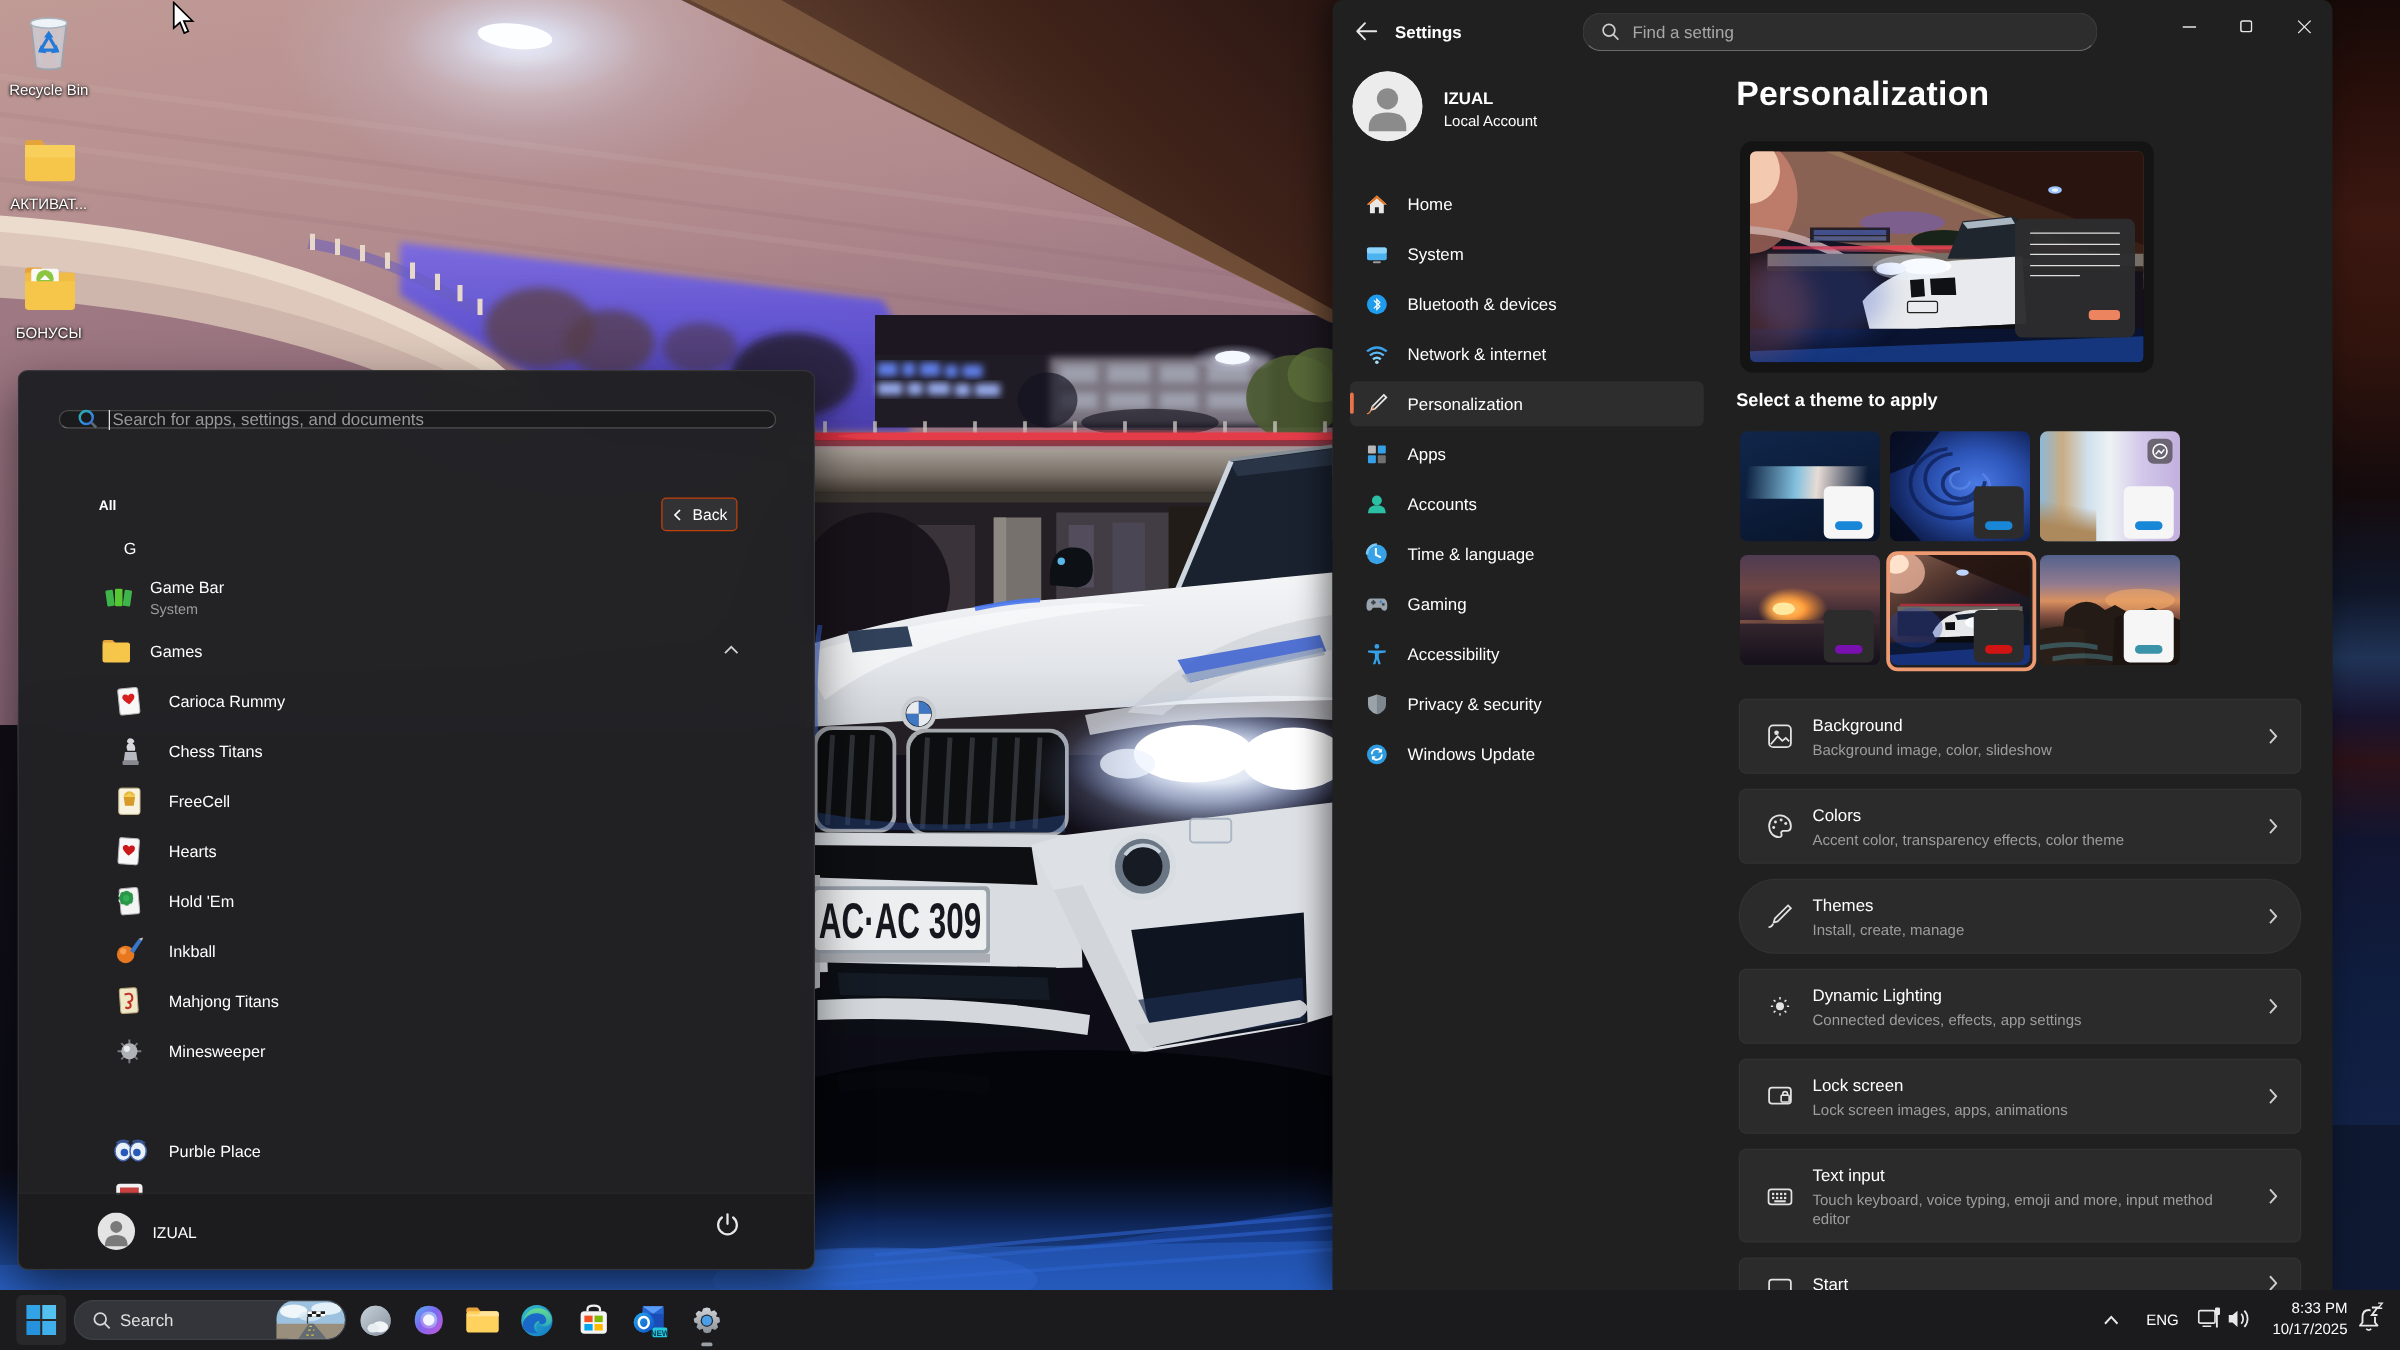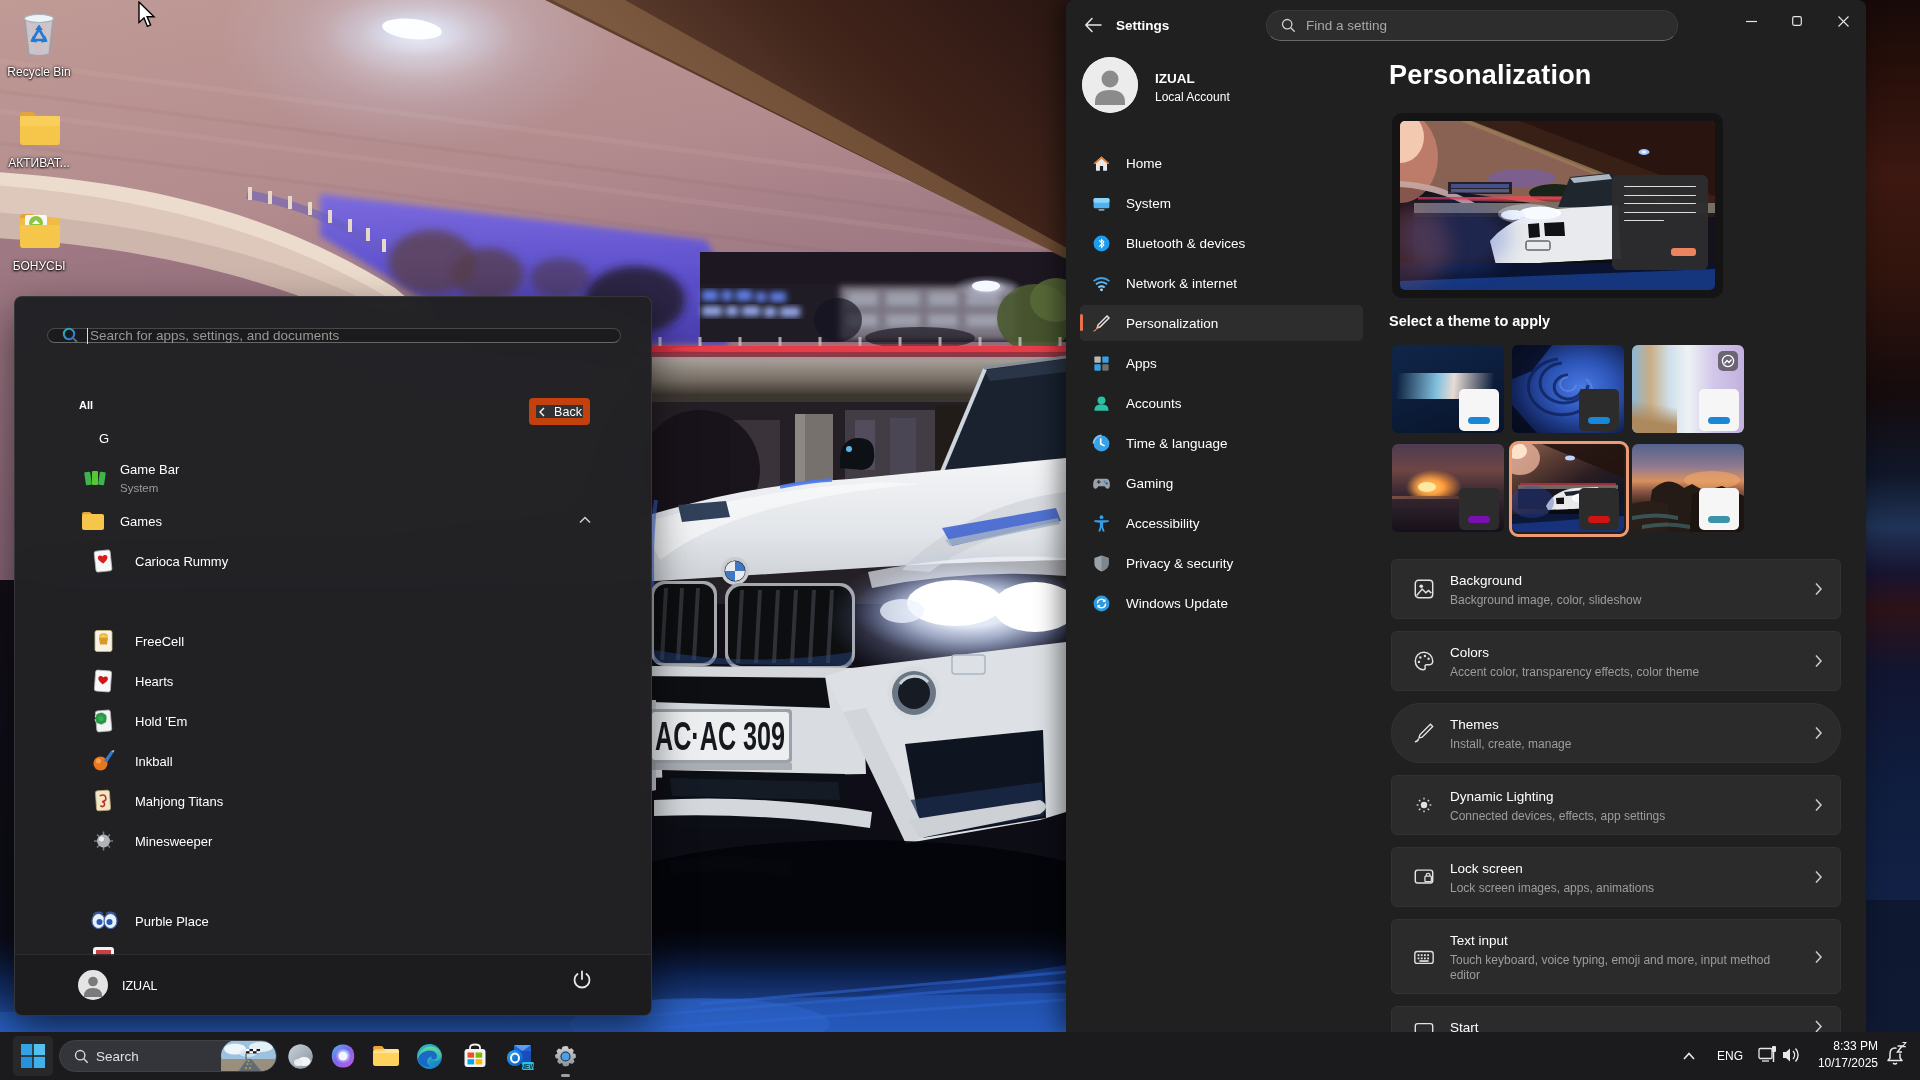--- a/index.html
+++ b/index.html
@@ -13,21 +13,21 @@
 .dicon .lbl { margin-top:5px; }
 
 
 #cursor { position:absolute; left:137px; top:1px; }
 
 
 #startp { position:absolute; left:14px; top:296px; width:638px; height:720px; background:rgba(33,33,36,0.988); backdrop-filter:blur(30px); border:1px solid rgba(255,255,255,0.09); border-radius:8px; box-shadow:0 16px 40px rgba(0,0,0,0.55); color:#fff; }
 #ssearch { position:absolute; left:32px; top:31px; width:574px; height:15px; background:#1b1b1d; border:1px solid #484848; border-bottom-color:#666; border-radius:15px; display:flex; align-items:center; }
 #ssearch .ph { color:#989898; font-size:13.5px; }
 .allrow { position:absolute; left:64px; top:102px; font-size:11px; font-weight:bold; }
-#backbtn { position:absolute; left:514px; top:101px; width:61px; height:27px; background:#323235; border:7px solid #c2410c; border-radius:4px; color:#fff; font-size:12.5px; display:flex; align-items:center; justify-content:center; gap:7px; }
+#backbtn { position:absolute; left:514px; top:101px; width:61px; height:27px; background:#323235; border:1px solid #c2410c; border-radius:4px; color:#fff; font-size:12.5px; display:flex; align-items:center; justify-content:center; gap:7px; }
 .ghdr { position:absolute; left:84px; top:134px; font-size:13px; }
 .approw { position:absolute; left:0; width:638px; height:40px; }
 .approw .aicon { position:absolute; top:50%; transform:translateY(-50%); }
 .approw .atext { position:absolute; left:105px; top:50%; transform:translateY(-50%); font-size:13px; color:#fff; white-space:nowrap; }
 .approw .atext .sub { font-size:11.5px; color:#9c9c9c; margin-top:2px; }
 .subrow .atext { left:120px; }
 #pfooter { position:absolute; left:0; bottom:0; width:636px; height:61px; background:rgba(28,28,30,0.9); border-top:1px solid rgba(255,255,255,0.07); border-radius:0 0 8px 8px; }
 
 
 #settings { position:absolute; left:1066px; top:0; width:800px; height:1032px; background:#202020; border-radius:8px 8px 0 0; box-shadow:-6px 0 24px rgba(0,0,0,0.5); color:#fff; overflow:hidden; }
@@ -456,20 +456,28 @@
  <div class="approw" style="top:204px;">
   <svg class="aicon" style="left:65px;" width="26" height="26" viewBox="0 0 26 26">
    <path d="M2,6 Q2,4 4,4 L10,4 L13,7 L2,7 Z" fill="#e5a33c"></path>
    <rect x="2" y="6" width="22" height="16" rx="2" fill="#f6c64b"></rect>
   </svg>
   <div class="atext">Games</div>
   <svg style="position:absolute; right:62px; top:15px;" width="12" height="8" viewBox="0 0 12 8">
           <path d="M1,6.5 L6,1.5 L11,6.5" fill="none" stroke="#cfcfcf" stroke-width="1.5"></path>
         </svg>
  </div>
+ <div class="approw subrow" style="top:284px;">
+  <svg class="aicon" style="left:78px;" width="22" height="25" viewBox="0 0 22 25">
+   <path d="M11,2 Q14,2 14.5,5 L13,6 Q16,8 15,12 L9,12 Q7,8 10,6 L8.5,5 Q9,2 11,2 Z" fill="#d8d8dc"></path>
+   <path d="M7,13 L16,13 L17,20 L6,20 Z" fill="#b8b8c0"></path>
+   <rect x="5" y="20" width="13" height="3.5" rx="1" fill="#888890"></rect>
+  </svg>
+  <div class="atext">Chess Titans</div>
+ </div>
  <div class="approw subrow" style="top:324px;">
   <svg class="aicon" style="left:76px;" width="25" height="25" viewBox="0 0 25 25">
    <rect x="4" y="2" width="17" height="21" rx="2" fill="#f8f2e0" stroke="#c8b88a" stroke-width="0.8"></rect>
    <circle cx="12.5" cy="9" r="4.5" fill="#e8b83c"></circle>
    <path d="M8,9 L17,9 L16,16 L9,16 Z" fill="#d89a28"></path>
    <path d="M8,6 L10,8 L12.5,5.5 L15,8 L17,6 L17,9 L8,9 Z" fill="#f0ce58"></path>
   </svg>
   <div class="atext">FreeCell</div>
  </div>
  <div class="approw subrow" style="top:364px;">

